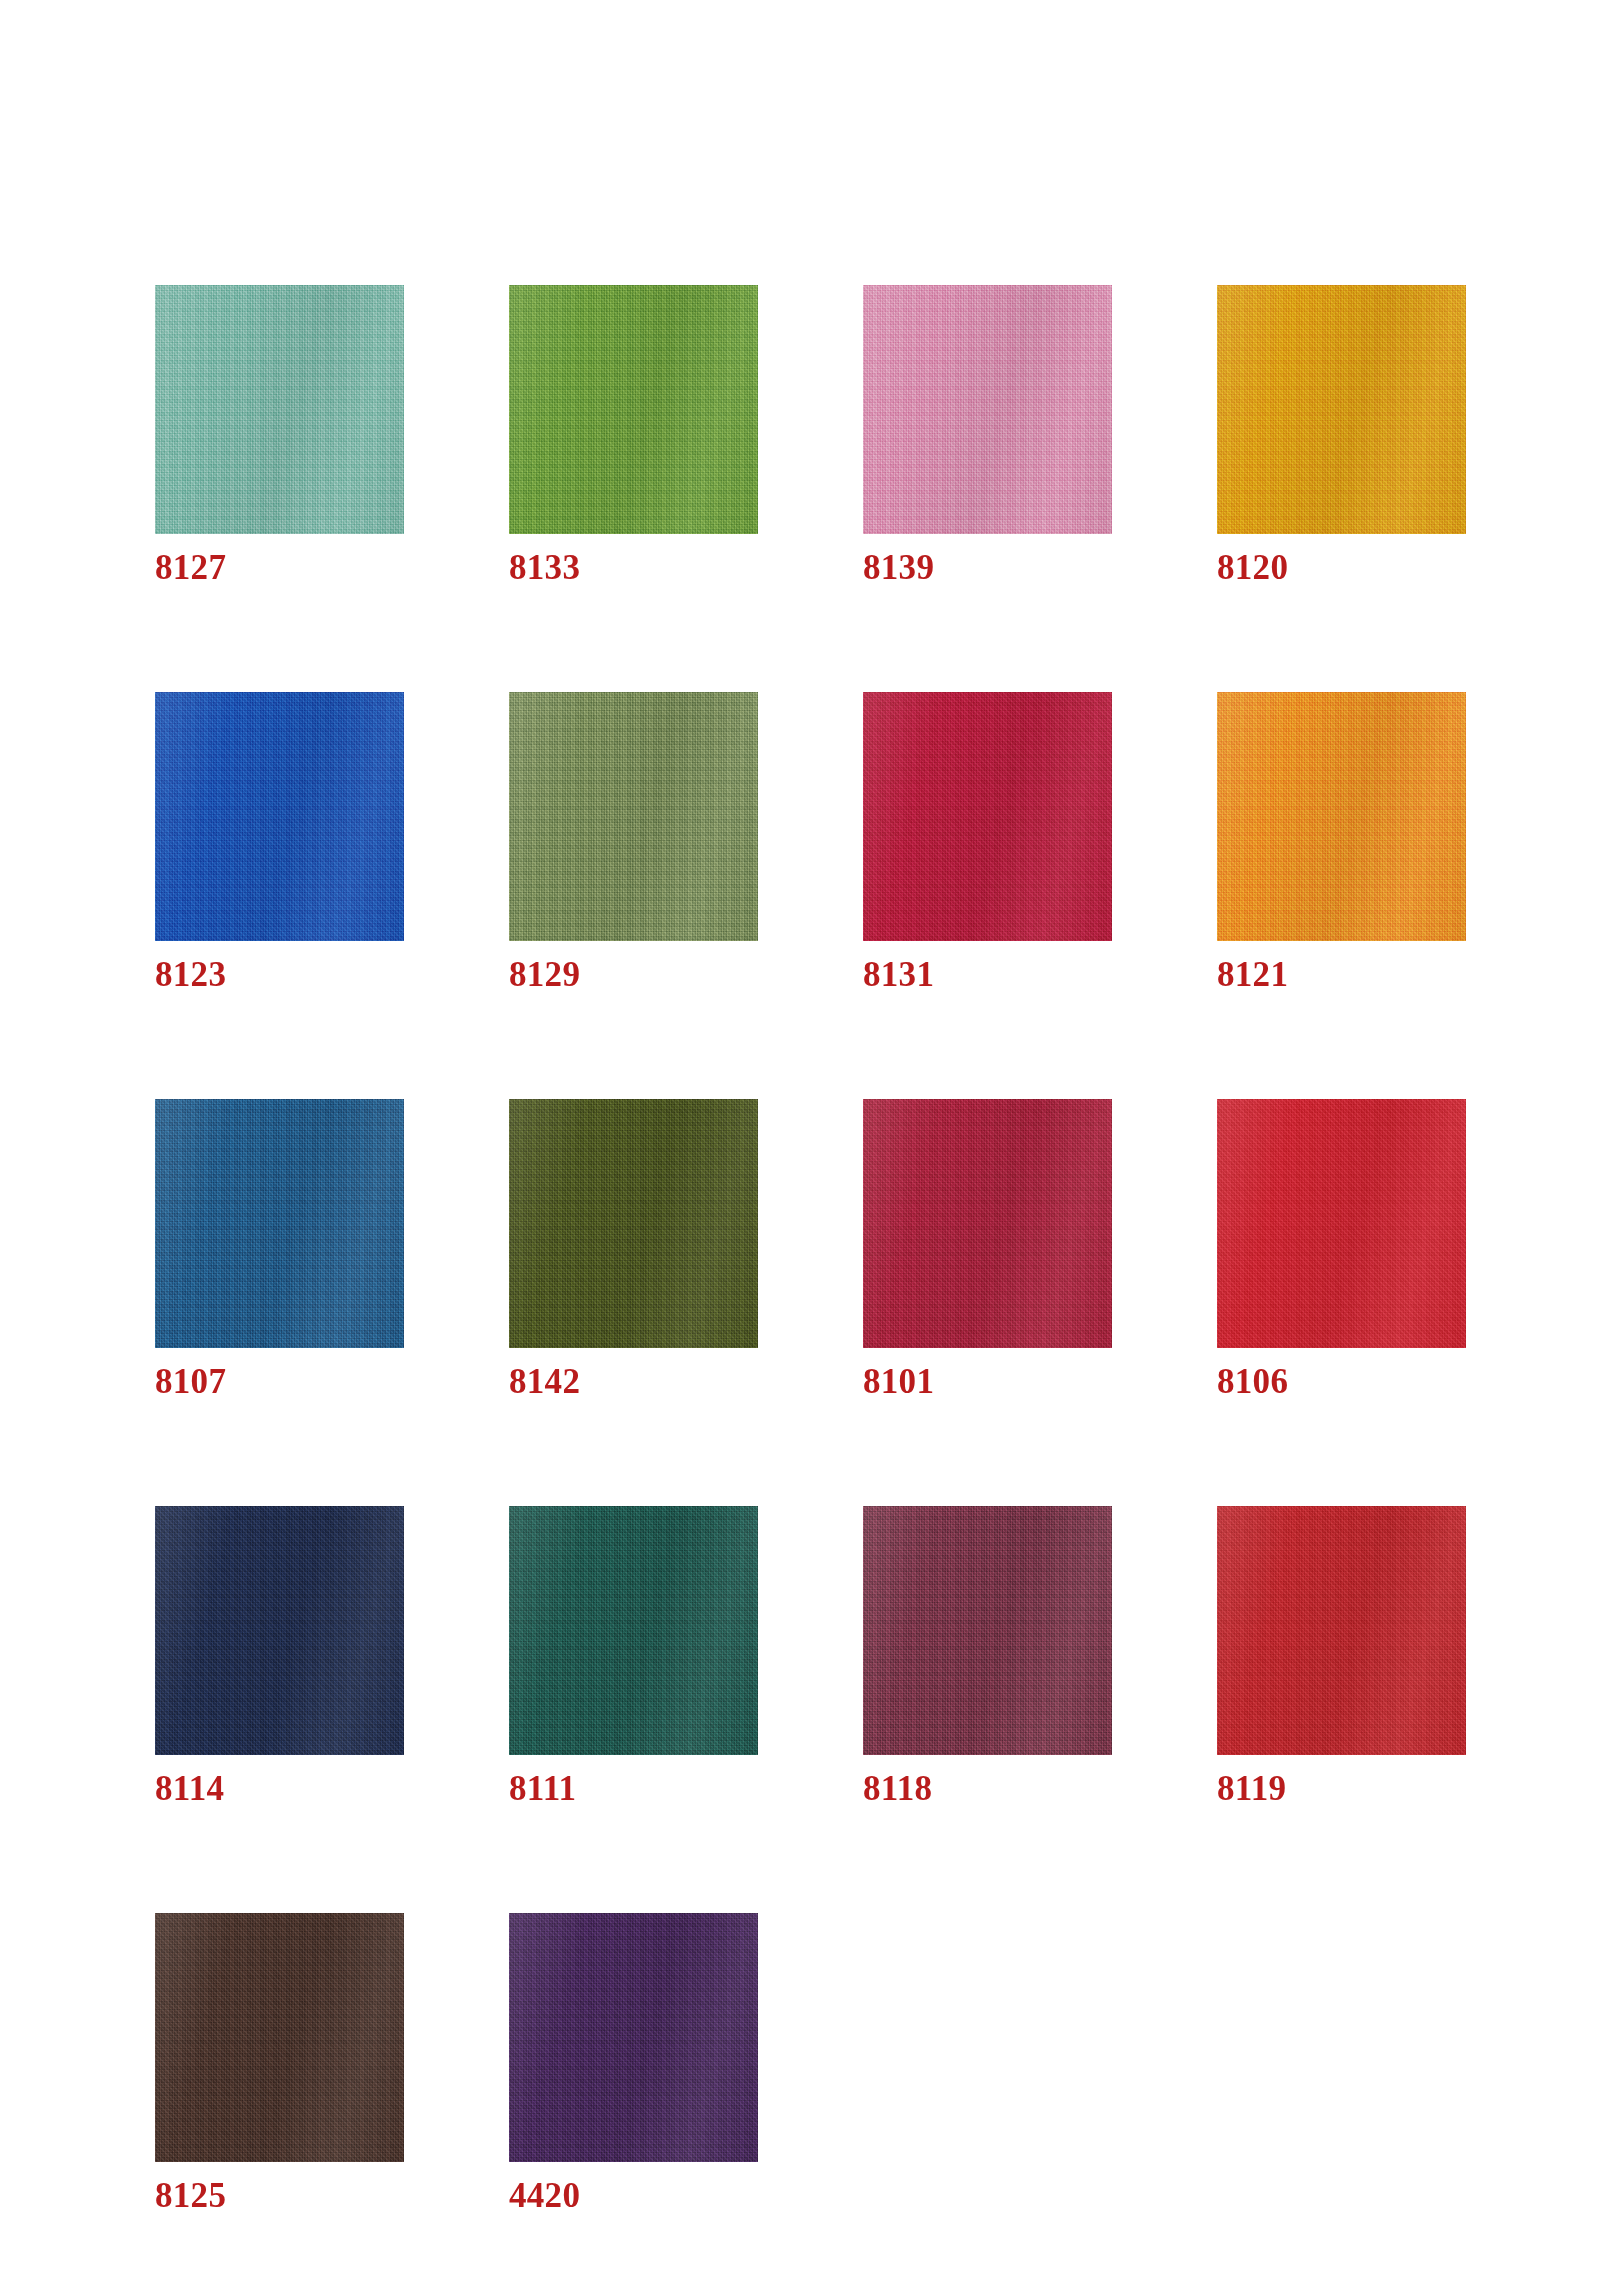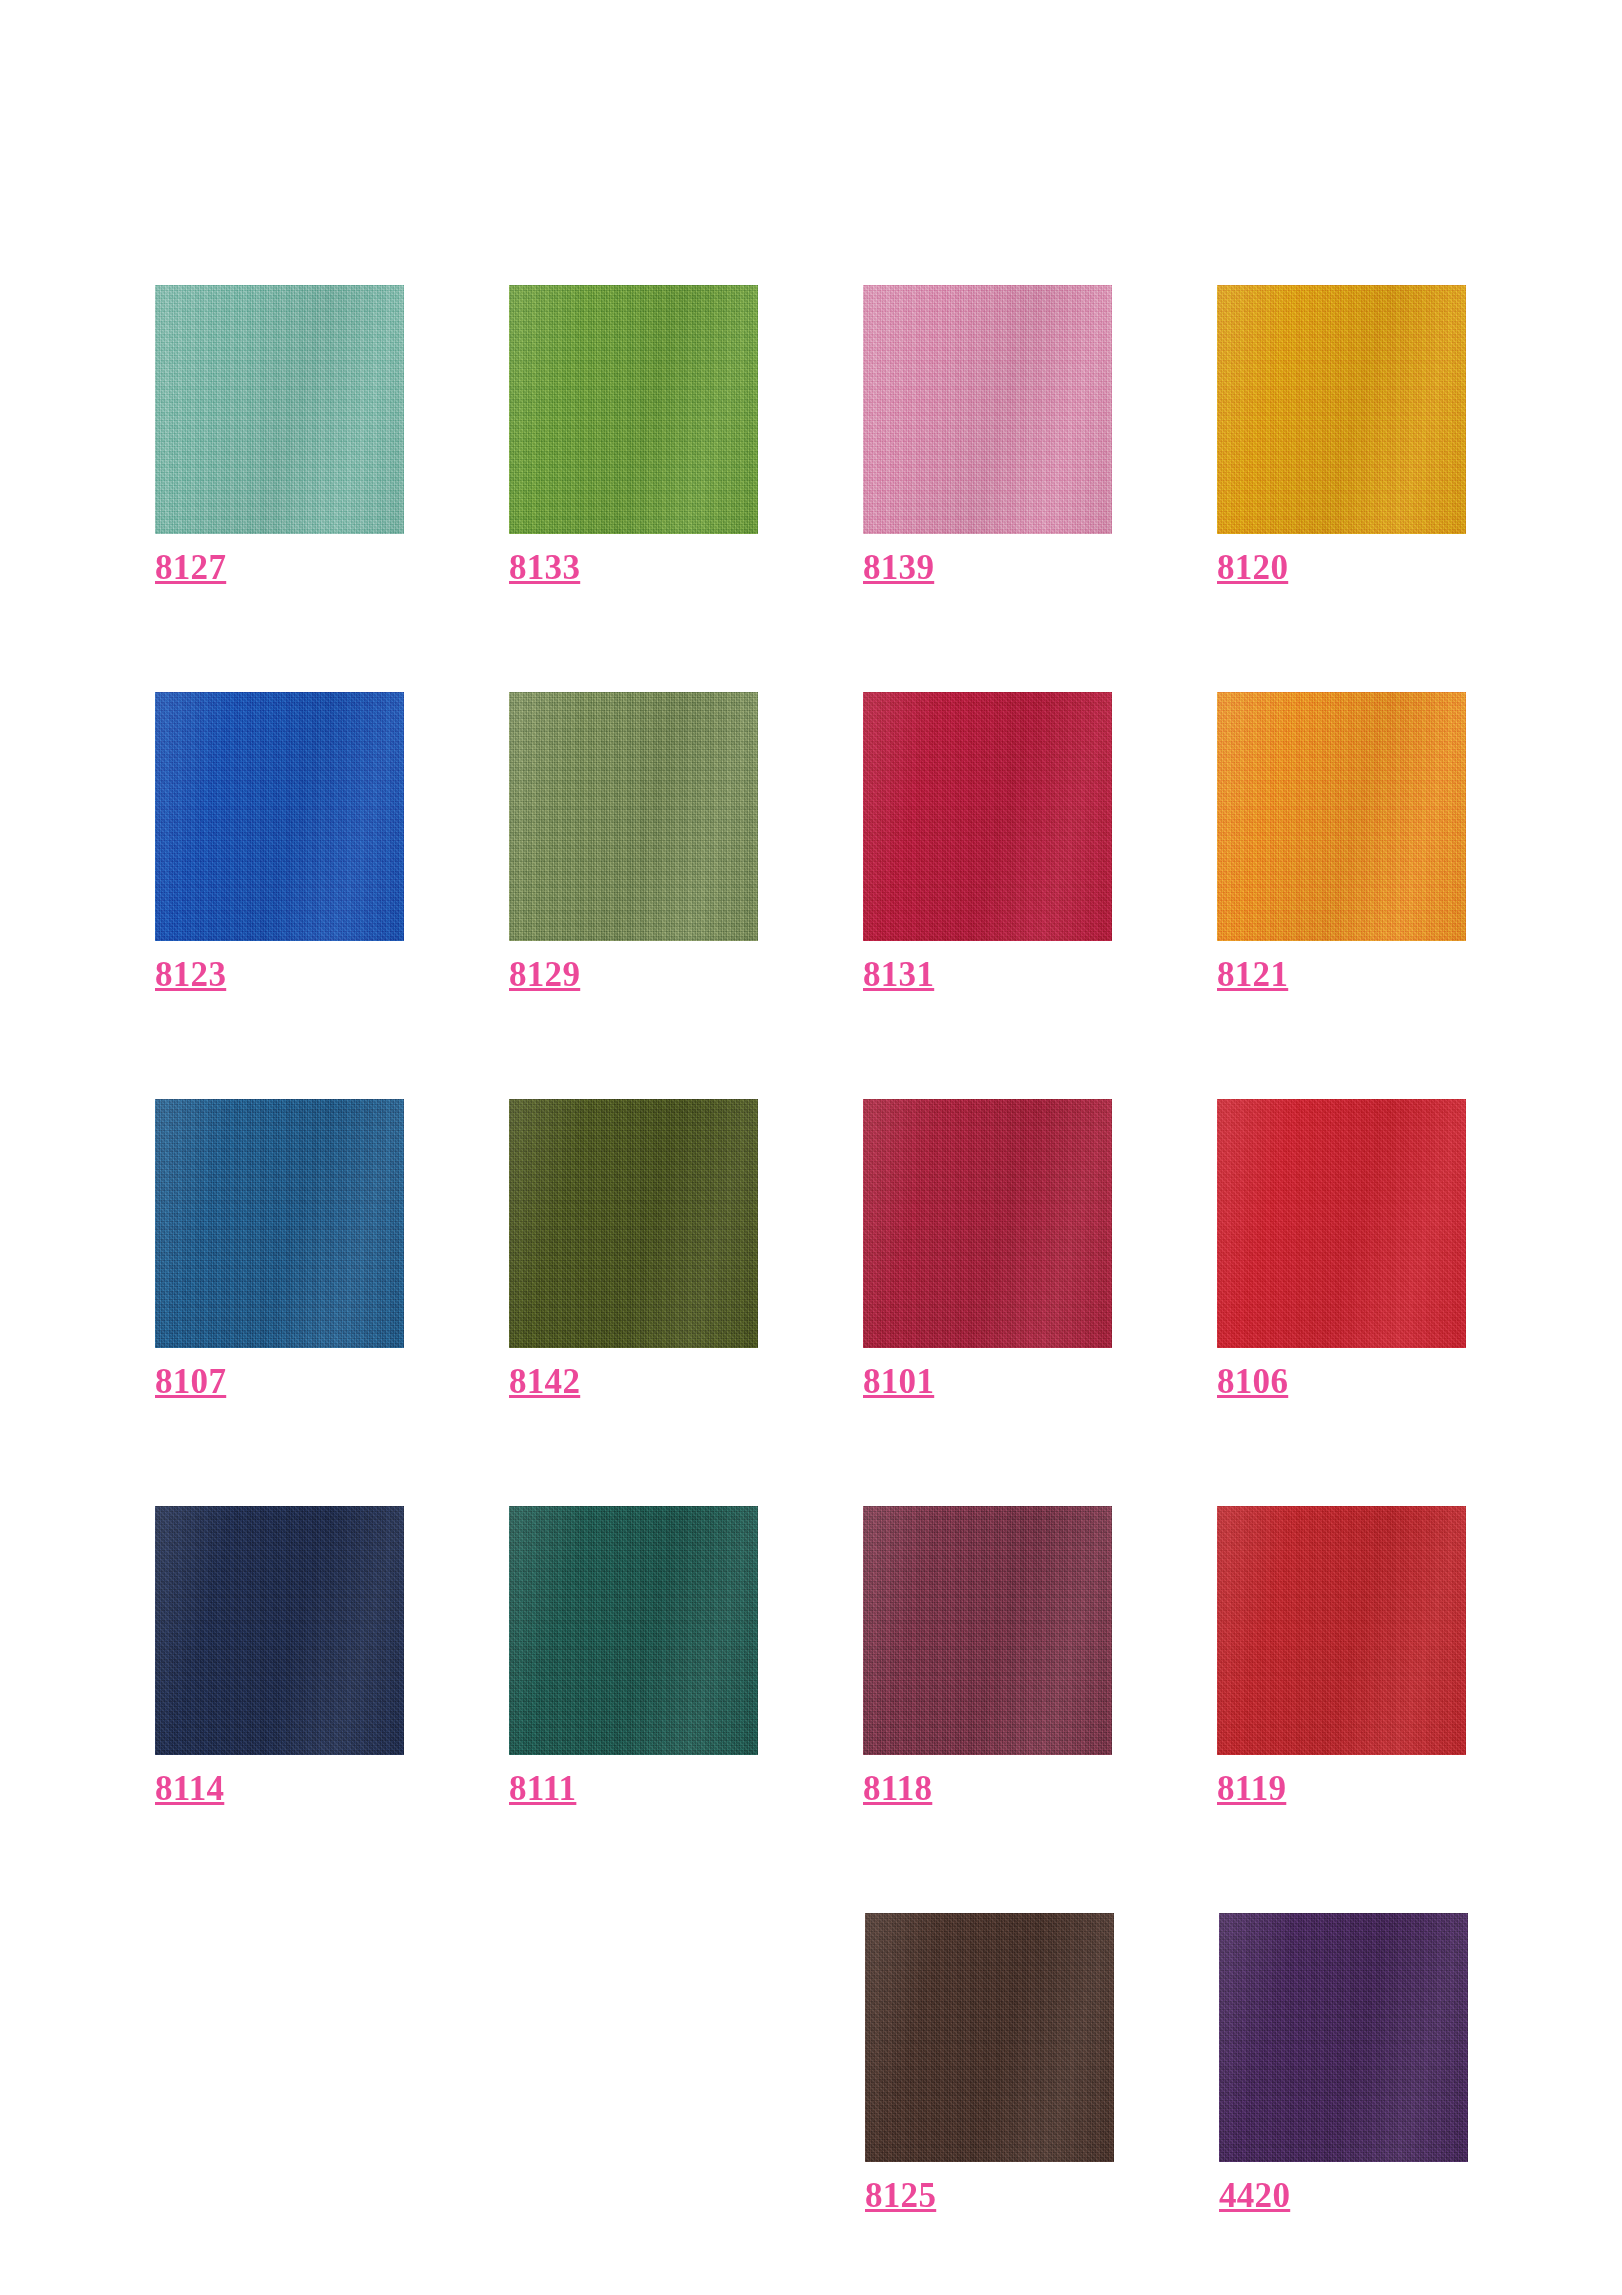--- a/index.html
+++ b/index.html
@@ -22,21 +22,21 @@
     left: 155px;
     top: 285px;
     width: 1313px;
   }
 
   .swatch-row {
     display: flex;
     flex-direction: row;
     margin-bottom: 104px;
   }
-  .swatch-row:last-child { margin-bottom: 0; justify-content: flex-end; }
+  .swatch-row:last-child { margin-bottom: 0; }
 
   .swatch-cell {
     width: 249px;
     margin-right: 105px;
     display: flex;
     flex-direction: column;
   }
   .swatch-cell:last-child { margin-right: 0; }
 
   
@@ -105,23 +105,22 @@
   }
 
   
   .swatch-label {
     margin-top: 13px;
     font-family: "Liberation Serif", "DejaVu Serif", serif;
     font-weight: bold;
     font-size: 35px;
     line-height: 41px;
     letter-spacing: 0.3px;
-    color: #ec4899;
+    color: #b91c1c;
     white-space: nowrap;
-    text-decoration: underline;
   }
 </style>
 </head>
 <body style="background-color: rgb(255, 255, 255);">
 
 <div id="swatch-sheet">
     <div class="swatch-row">
       <div class="swatch-cell">
         <div class="swatch-chip" style="background-color: rgb(127, 187, 172);"></div>
         <div class="swatch-label">8127</div>

